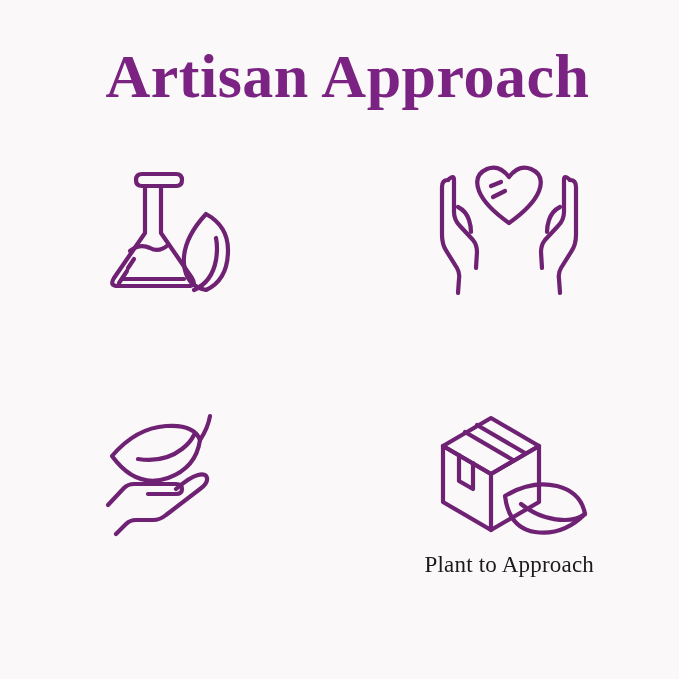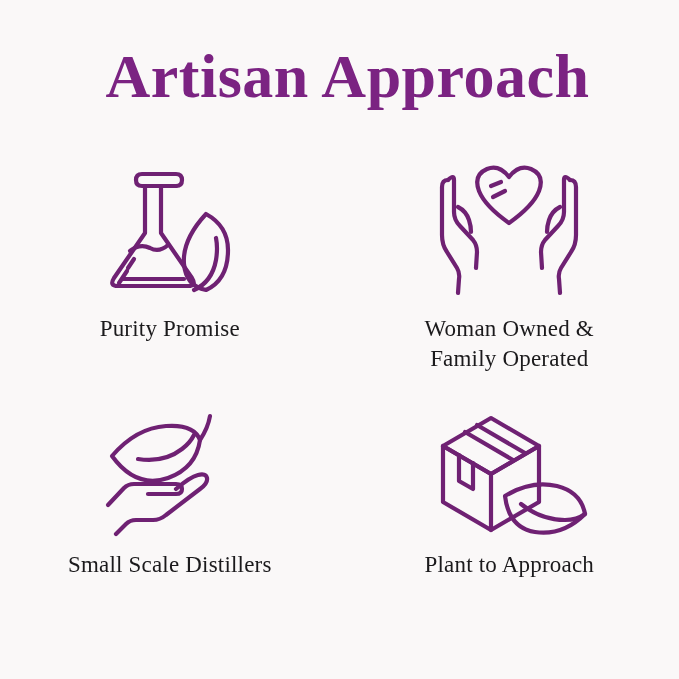--- a/index.html
+++ b/index.html
@@ -103,21 +103,20 @@
           <path d="M44 109 l-6 9"></path>
           <path d="M37 121 l-8 12"></path>
 
           <path d="M33 129 h61"></path>
 
           <path d="M116 64 q-24 26 -22 50 q2 22 22 26 q22 -10 22 -40 q0 -24 -22 -36 z"></path>
 
           <path d="M104 140 q18 -8 22 -30 q2 -12 0 -22"></path>
         </svg>
       </div>
-      <div class="feature-label">Purity Promise</div>
     </div>
 
     <div class="cell cell-row1">
       <div class="icon-wrap">
         <svg viewBox="0 0 160 150" xmlns="http://www.w3.org/2000/svg" fill="none" stroke="#6f2173" stroke-width="4.2" stroke-linecap="round" stroke-linejoin="round">
 
           <path d="M80 73 q-24 -17 -30 -32 q-6 -16 8 -22 q12 -5 22 8 q10 -13 22 -8 q14 6 8 22 q-6 15 -30 32 z"></path>
 
           <path d="M62 36 l10 -4"></path>
           <path d="M64 47 l12 -6"></path>
@@ -130,40 +129,37 @@
           <path d="M29 57 q8 4 11 13 q2 6 2 12"></path>
 
           <path d="M141 30 q6 0 6 7 v48 q0 10 -5 17 l-10 16 q-3 5 -2 11 l1 14"></path>
 
           <path d="M135 30 q0 -6 6 0"></path>
           <path d="M135 30 v32 q0 8 -6 14 l-13 14 q-4 5 -4 12 l1 16"></path>
 
           <path d="M131 57 q-8 4 -11 13 q-2 6 -2 12"></path>
         </svg>
       </div>
-      <div class="feature-label">Woman Owned &amp;
-Family Operated</div>
     </div>
 
     <div class="cell cell-row2">
       <div class="icon-wrap">
         <svg viewBox="0 0 160 130" xmlns="http://www.w3.org/2000/svg" fill="none" stroke="#6f2173" stroke-width="4.2" stroke-linecap="round" stroke-linejoin="round">
 
           <path d="M22 46 q24 -28 54 -30 q28 -2 34 14 q-4 28 -32 38 q-32 11 -56 -22 z"></path>
 
           <path d="M110 30 q8 -12 10 -24"></path>
 
           <path d="M48 49 q26 4 44 -10 q8 -6 12 -14"></path>
 
           <path d="M18 95 l16 -17 q4 -4 10 -4 h42 q6 0 6 5 q0 5 -6 5 H58"></path>
 
           <path d="M86 79 q14 -12 22 -14 q8 -2 9 3 q1 5 -7 11 l-34 26 q-6 5 -13 5 H46 q-6 0 -10 4 l-10 10"></path>
         </svg>
       </div>
-      <div class="feature-label">Small Scale Distillers</div>
     </div>
 
     <div class="cell cell-row2">
       <div class="icon-wrap">
         <svg viewBox="0 0 160 130" xmlns="http://www.w3.org/2000/svg" fill="none" stroke="#6f2173" stroke-width="4.2" stroke-linecap="round" stroke-linejoin="round">
 
           <path d="M14 36 v56 l48 28 v-56 z"></path>
 
           <path d="M62 64 l48 -28 v56 l-48 28"></path>
 

